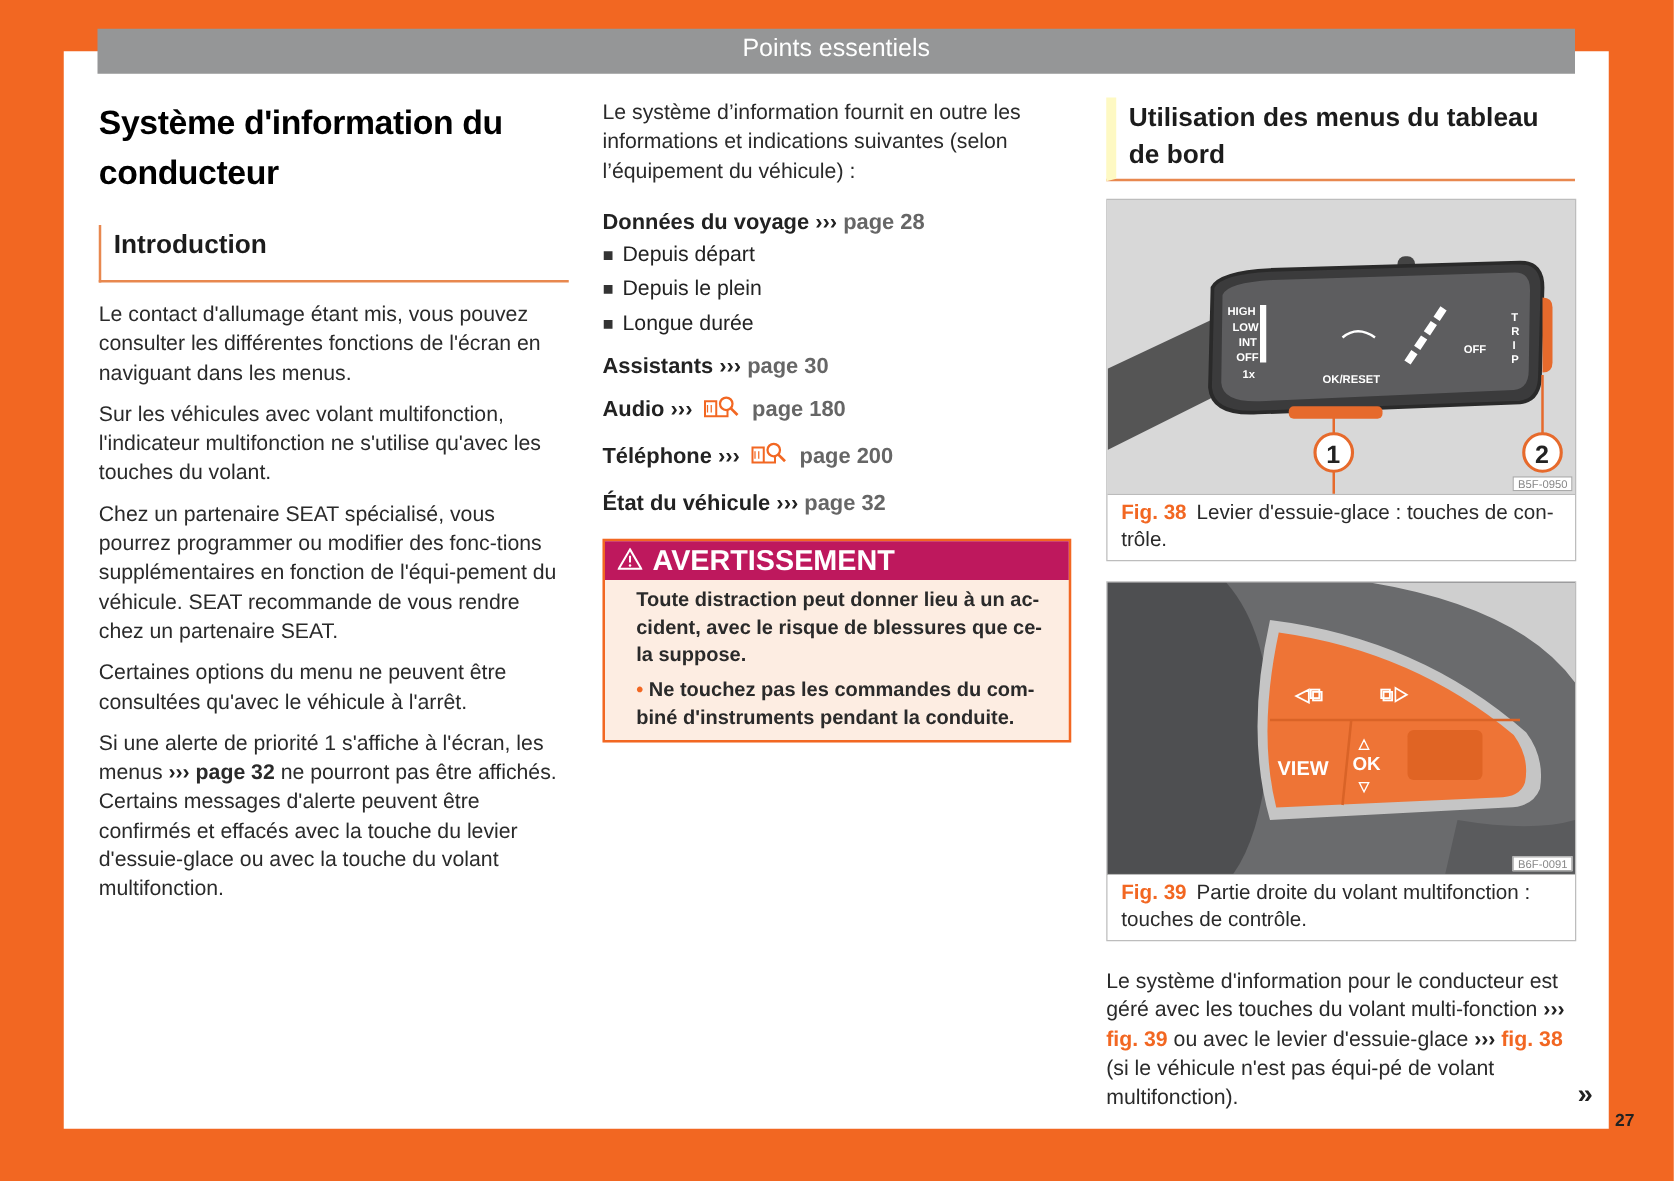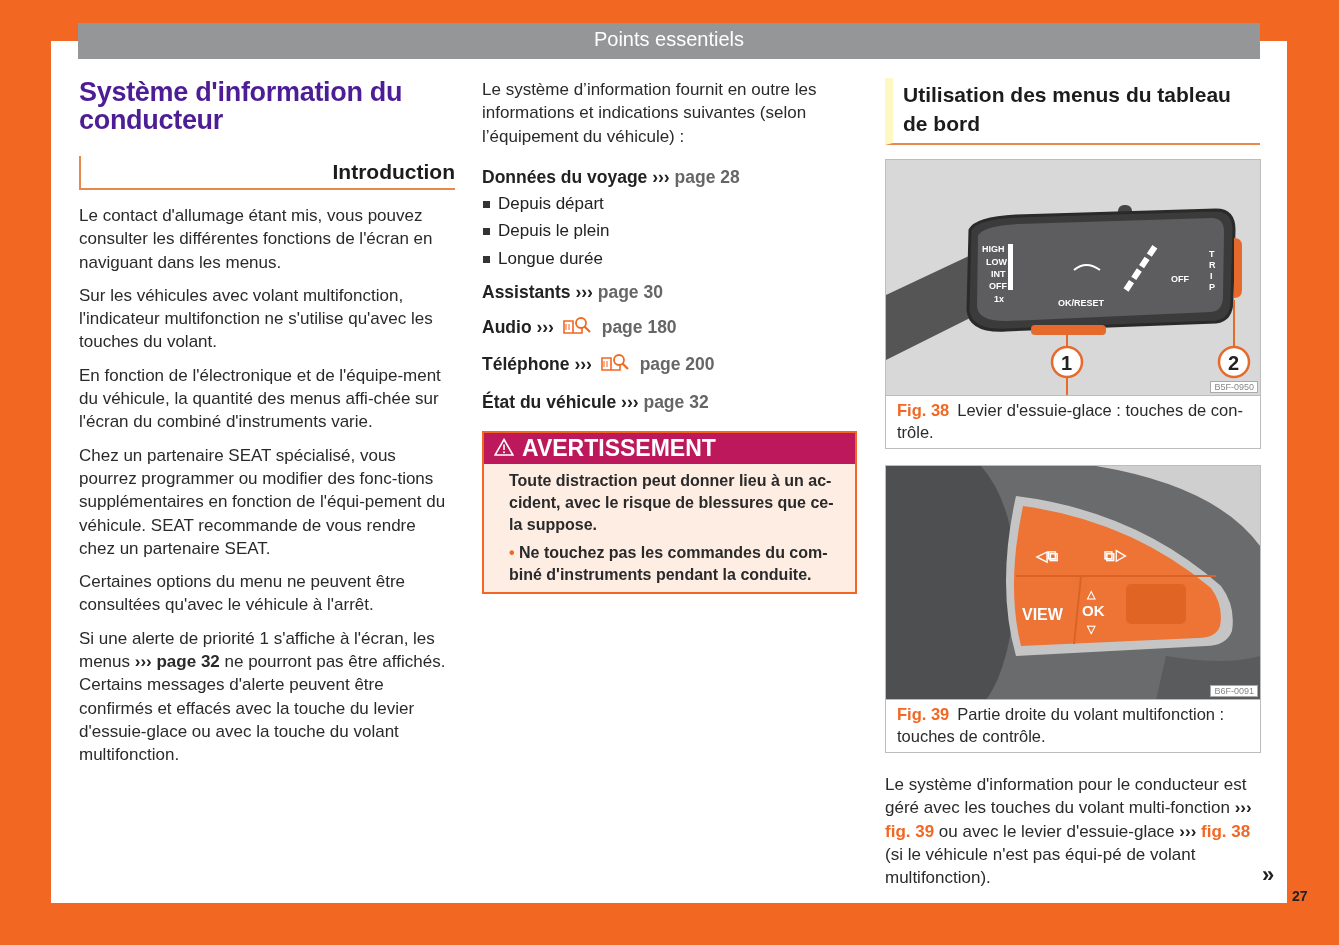--- a/index.html
+++ b/index.html
@@ -4,22 +4,22 @@
   <style>
     * { box-sizing: border-box; margin: 0; padding: 0; }
     html, body { width: 1339px; height: 945px; overflow: hidden; }
     body { background: #F26722; position: relative; font-family: "Liberation Sans", sans-serif; color: #222; }
     .sheet { position: absolute; left: 51px; top: 41px; width: 1236px; height: 862px; background: #fff; }
     .header-bar { position: absolute; left: 78px; top: 23px; width: 1182px; height: 36px; background: #959697; color: #fff; font-size: 20px; text-align: center; line-height: 33px; }
     .col { position: absolute; top: 0; }
     .col1 { left: 79px; top: 78px; width: 376px; }
     .col2 { left: 482px; top: 78px; width: 376px; }
     .col3 { left: 885px; top: 78px; width: 376px; }
-    .main-title { color: #4c1d95; font-size: 27px; font-weight: bold; line-height: 28px; letter-spacing: -0.3px; }
-    .sub-head { margin-top: 22px; border-left: 2px solid #E8884F; border-bottom: 2px solid #E8884F; padding: 4px 0 4px 10px; font-size: 21px; font-weight: bold; color: #1c1c1c; text-align: right; }
+    .main-title { color: #000000; font-size: 27px; font-weight: bold; line-height: 40px; letter-spacing: -0.3px; }
+    .sub-head { margin-top: 22px; border-left: 2px solid #E8884F; border-bottom: 2px solid #E8884F; padding: 4px 0 16px 10px; font-size: 21px; font-weight: bold; color: #1c1c1c; }
     .para { font-size: 17px; line-height: 23.3px; color: #2a2a2a; margin-top: 10px; }
     .para.first { margin-top: 14px; }
     .bold { font-weight: bold; }
     .arrow { font-weight: bold; color: #222; }
     .ref { color: #666; font-weight: bold; }
     .ref-orange { color: #F26722; font-weight: bold; }
     .list-title { font-size: 17.5px; font-weight: bold; margin-top: 12px; line-height: 26px; color: #222; }
     .list-title .ref { color: #666; }
     .bullet-item { font-size: 17px; line-height: 27.5px; padding-left: 16px; position: relative; }
     .bullet-item::before { content: ""; position: absolute; left: 1px; top: 11px; width: 7px; height: 7px; background: #333; }
@@ -44,21 +44,20 @@
 <body>
 
 <div class="sheet"></div>
 <div class="header-bar"><span>Points essentiels</span></div>
 
 <div class="col col1">
   <h1 class="main-title">Système d'information du conducteur</h1>
   <h2 class="sub-head">Introduction</h2>
   <p class="para first">Le contact d'allumage étant mis, vous pouvez consulter les différentes fonctions de l'écran en naviguant dans les menus.</p>
   <p class="para">Sur les véhicules avec volant multifonction, l'indicateur multifonction ne s'utilise qu'avec les touches du volant.</p>
-  <p class="para">En fonction de l'électronique et de l'équipe-ment du véhicule, la quantité des menus affi-chée sur l'écran du combiné d'instruments varie.</p>
   <p class="para">Chez un partenaire SEAT spécialisé, vous pourrez programmer ou modifier des fonc-tions supplémentaires en fonction de l'équi-pement du véhicule. SEAT recommande de vous rendre chez un partenaire SEAT.</p>
   <p class="para">Certaines options du menu ne peuvent être consultées qu'avec le véhicule à l'arrêt.</p>
   <p class="para">
     <span>Si une alerte de priorité 1 s'affiche à l'écran, les menus</span>
     <span class="arrow">›››</span>
     <span class="bold">page 32</span>
     <span>ne pourront pas être affichés. Certains messages d'alerte peuvent être confirmés et effacés avec la touche du levier d'essuie-glace ou avec la touche du volant multifonction.</span>
   </p>
 </div>
 

